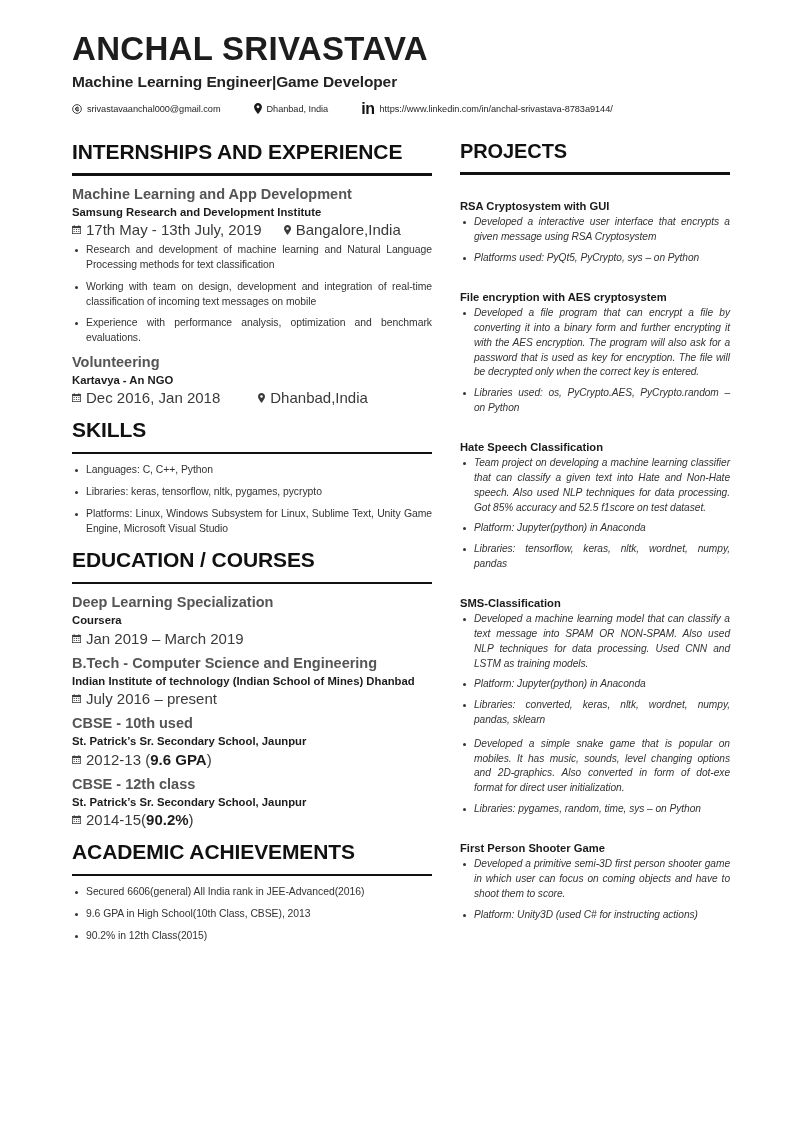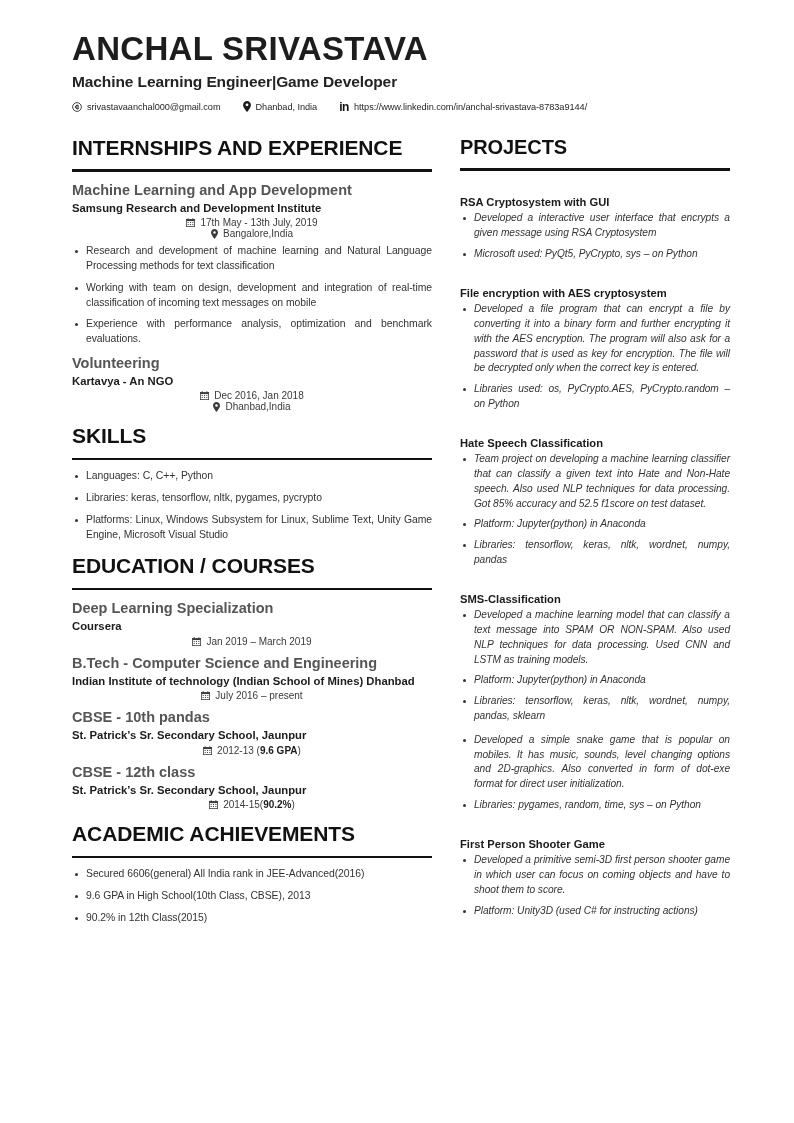--- a/index.html
+++ b/index.html
@@ -37,33 +37,34 @@
     color: #232323;
     letter-spacing: -0.1px;
     margin-bottom: 9px;
   }
   .contact-row {
     display: flex;
     align-items: center;
     font-size: 9.2px;
     color: #262626;
     letter-spacing: -0.05px;
+    gap: 11px;
   }
   .contact-item {
     display: flex;
     align-items: center;
     margin-right: 22px;
     white-space: nowrap;
   }
   .contact-item:last-child { margin-right: 0; }
   .contact-item .ci { margin-right: 5px; display: flex; align-items: center; }
   .ci svg { display: block; }
   .li-glyph {
     font-weight: 700;
-    font-size: 12px;
+    font-size: 16px;
     letter-spacing: -0.4px;
     color: #111;
   }
 
   
   .columns {
     display: flex;
     margin-top: 18px;
   }
   .col-left  { width: 360px; flex: none; }
@@ -99,25 +100,23 @@
   }
   .entry-org {
     font-size: 11.3px;
     font-weight: 700;
     color: #1c1c1c;
     line-height: 1.3;
     margin-bottom: 2px;
   }
   .meta-row {
     display: flex;
-    align-items: center;
-    font-size: 10px;
+    font-size: 15px;
     color: #3a3a3a;
     margin-bottom: 3px;
-    flex-direction: column;
   }
   .meta-item {
     display: flex;
     align-items: center;
     white-space: nowrap;
   }
   .meta-item .mi { margin-right: 5px; display: flex; align-items: center; }
   .meta-gap-wide { width: 38px; flex: none; }
   .meta-gap-narrow { width: 22px; flex: none; }
   .meta-strong { font-weight: 700; color: #1c1c1c; }
@@ -344,21 +343,21 @@
                   <rect x="6.2" y="9.4" width="1.6" height="1.5" fill="#3a3a3a"></rect>
                   <rect x="9.8" y="9.4" width="1.6" height="1.5" fill="#3a3a3a"></rect>
                 </svg>
               </span>
               <span>July 2016 – present</span>
             </span>
           </div>
         </div>
 
         <div class="entry">
-          <div class="entry-title">CBSE - 10th pandas</div>
+          <div class="entry-title">CBSE - 10th used</div>
           <div class="entry-org">St. Patrick’s Sr. Secondary School, Jaunpur</div>
           <div class="meta-row">
             <span class="meta-item">
               <span class="mi">
                 <svg width="9" height="9" viewBox="0 0 14 14">
                   <rect x="0.6" y="2.2" width="12.8" height="11.2" fill="none" stroke="#3a3a3a" stroke-width="1.2"></rect>
                   <rect x="0.6" y="2.2" width="12.8" height="2.6" fill="#3a3a3a"></rect>
                   <rect x="2.6" y="0.4" width="1.5" height="2.6" fill="#3a3a3a"></rect>
                   <rect x="9.9" y="0.4" width="1.5" height="2.6" fill="#3a3a3a"></rect>
                   <rect x="2.6" y="6.3" width="1.6" height="1.5" fill="#3a3a3a"></rect>
@@ -420,21 +419,21 @@
     <div class="col-right">
 
       <div class="section">
         <div class="section-title">PROJECTS</div>
         <div class="rule"></div>
 
         <div class="project">
           <div class="project-title">RSA Cryptosystem with GUI</div>
           <ul class="bullets tight">
             <li>Developed a interactive user interface that encrypts a given message using RSA Cryptosystem</li>
-            <li>Microsoft used: PyQt5, PyCrypto, sys – on Python</li>
+            <li>Platforms used: PyQt5, PyCrypto, sys – on Python</li>
           </ul>
         </div>
 
         <div class="project">
           <div class="project-title">File encryption with AES cryptosystem</div>
           <ul class="bullets tight">
             <li>Developed a file program that can encrypt a file by converting it into a binary form and further encrypting it with the AES encryption. The program will also ask for a password that is used as key for encryption. The file will be decrypted only when the correct key is entered.</li>
             <li>Libraries used: os, PyCrypto.AES, PyCrypto.random – on Python</li>
           </ul>
         </div>
@@ -446,21 +445,21 @@
             <li>Platform: Jupyter(python) in Anaconda</li>
             <li>Libraries: tensorflow, keras, nltk, wordnet, numpy, pandas</li>
           </ul>
         </div>
 
         <div class="project">
           <div class="project-title">SMS-Classification</div>
           <ul class="bullets tight">
             <li>Developed a machine learning model that can classify a text message into SPAM OR NON-SPAM. Also used NLP techniques for data processing. Used CNN and LSTM as training models.</li>
             <li>Platform: Jupyter(python) in Anaconda</li>
-            <li>Libraries: tensorflow, keras, nltk, wordnet, numpy, pandas, sklearn</li>
+            <li>Libraries: converted, keras, nltk, wordnet, numpy, pandas, sklearn</li>
           </ul>
         </div>
 
         <div class="project">
           <ul class="bullets tight">
             <li>Developed a simple snake game that is popular on mobiles. It has music, sounds, level changing options and 2D-graphics. Also converted in form of dot-exe format for direct user initialization.</li>
             <li>Libraries: pygames, random, time, sys – on Python</li>
           </ul>
         </div>
 

